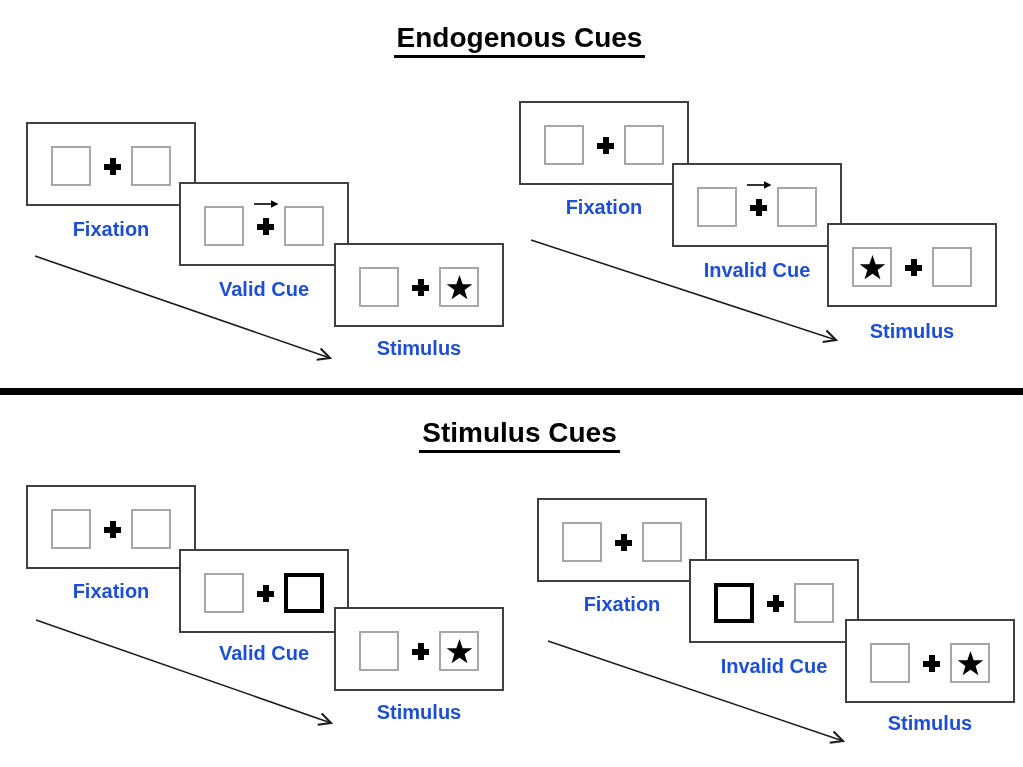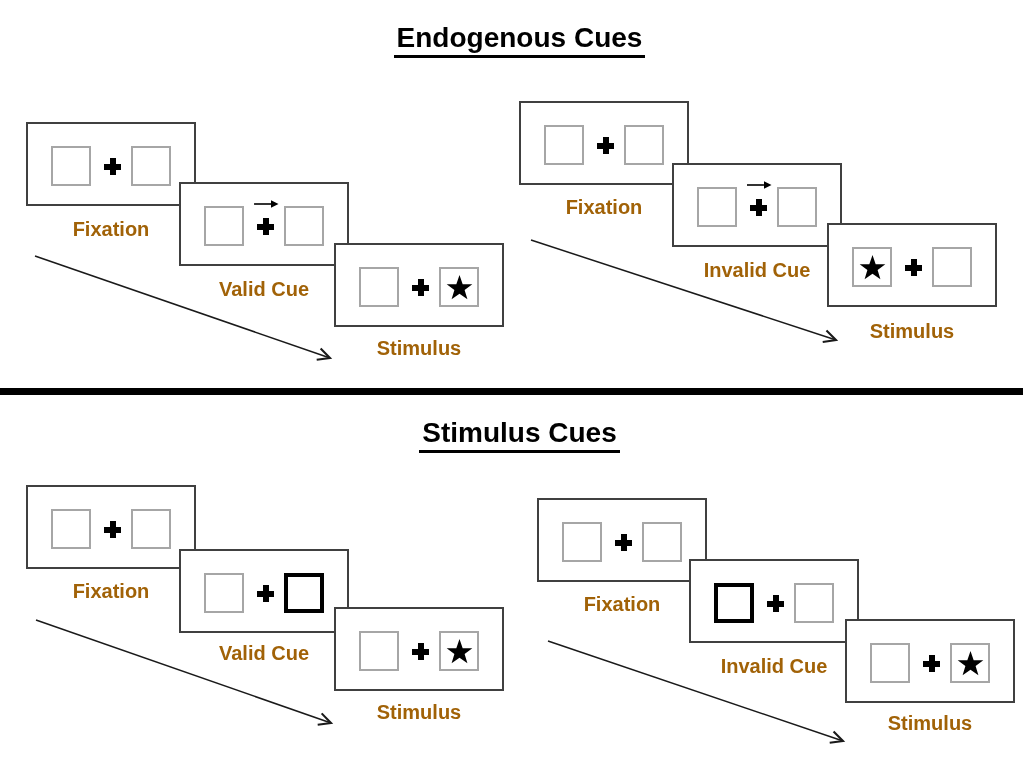--- a/index.html
+++ b/index.html
@@ -29,21 +29,21 @@
 
   .plus { position:absolute; left:76px; top:34px; width:17px; height:17px; }
   .plus::before { content:""; position:absolute; left:0; top:5.5px; width:17px; height:6px; background:#000; }
   .plus::after  { content:""; position:absolute; left:5.5px; top:0; width:6px; height:17px; background:#000; }
 
   .cue-arrow { position:absolute; left:72px; top:15px; }
   .star-svg { display:block; }
 
   .plabel {
     position:absolute; width:170px; text-align:center; z-index:2;
-    font-size:20px; font-weight:bold; color:#a16207; line-height:24px;
+    font-size:20px; font-weight:bold; color:#1d4ed8; line-height:24px;
   }
   .tarrow { position:absolute; z-index:1; }
 </style>
 </head>
 <body>
 
 <div class="stage">
 
   <div class="title" style="top:22px"><span>Endogenous Cues</span></div>
   <div class="divider"></div>

